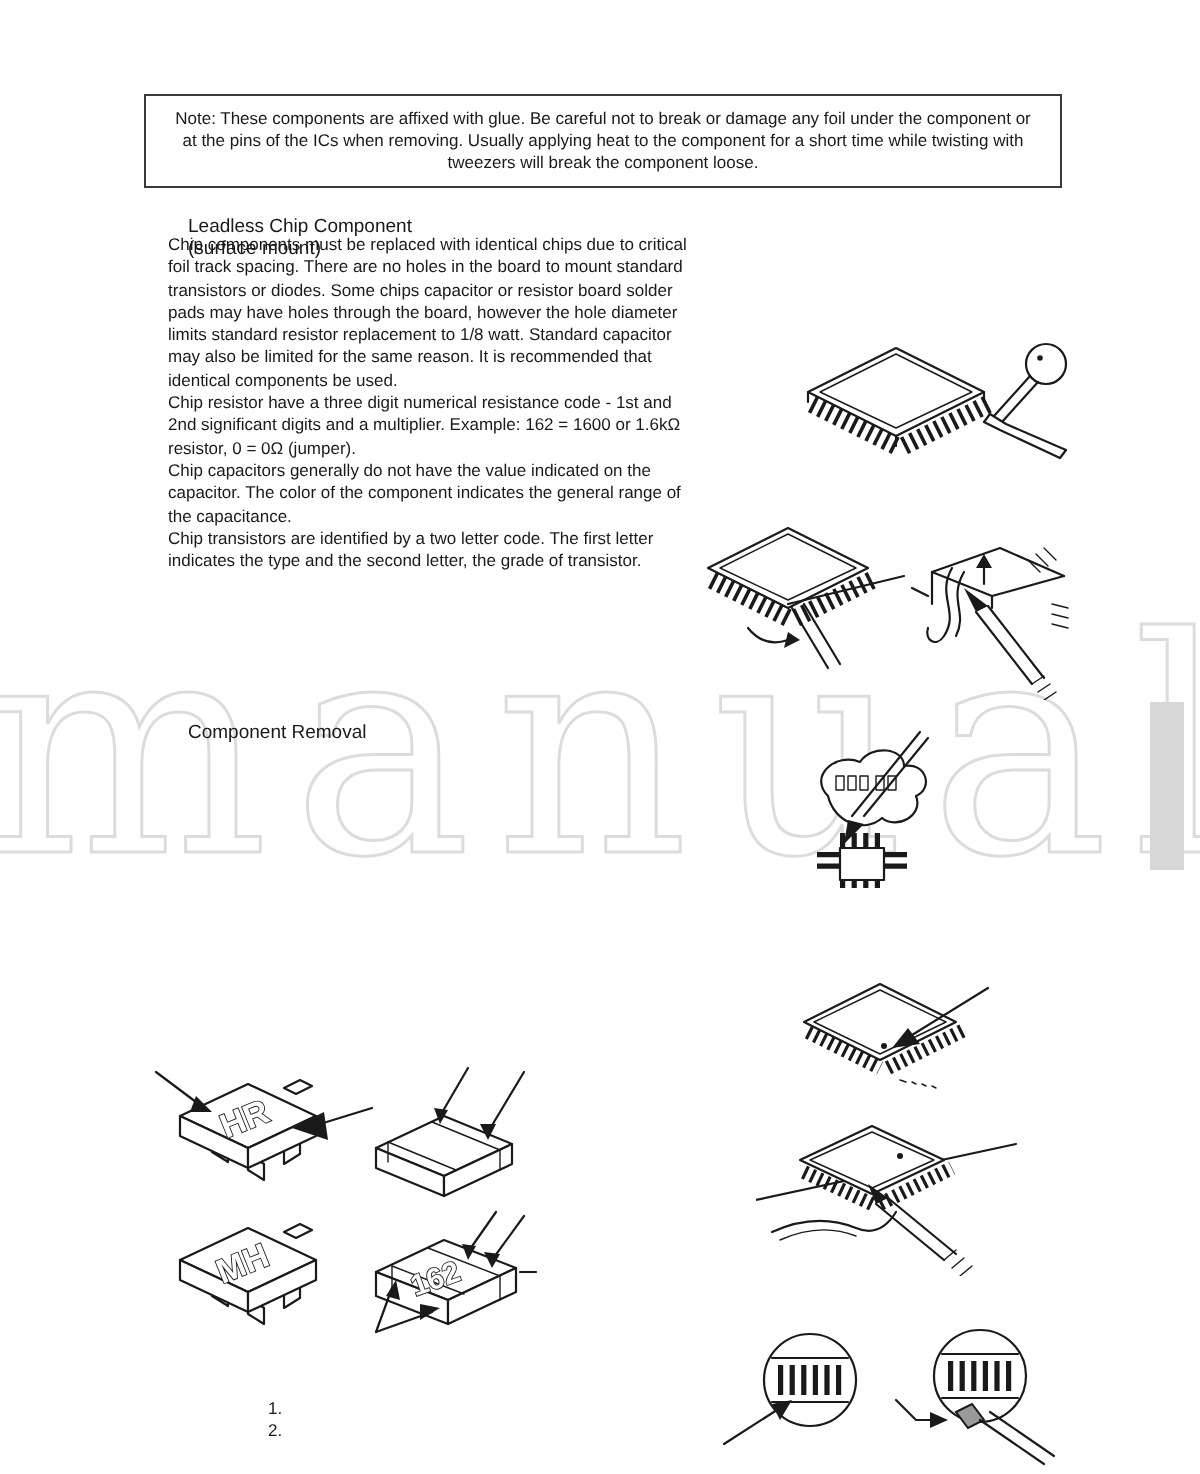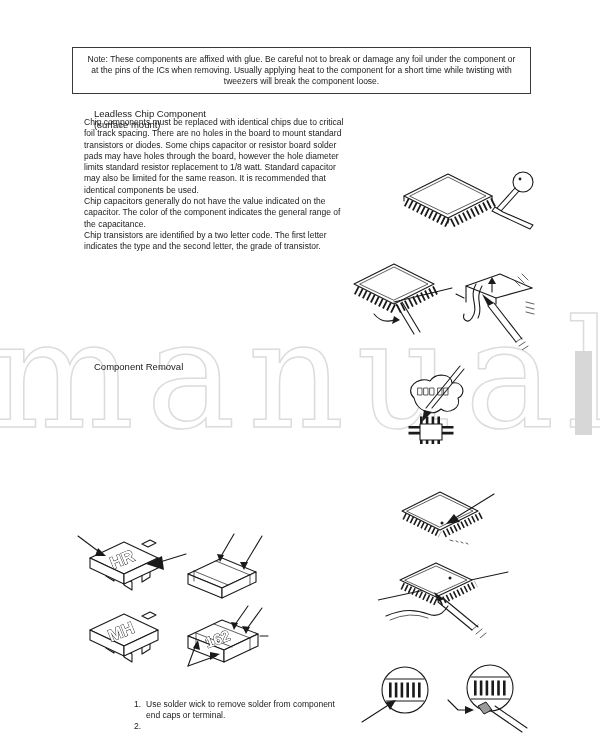--- a/index.html
+++ b/index.html
@@ -54,20 +54,21 @@
 
     <div class="note-box">
       <div class="note-text">Note: These components are affixed with glue. Be careful not to break or damage any foil under the component or at the pins of the ICs when removing. Usually applying heat to the component for a short time while twisting with tweezers will break the component loose.</div>
     </div>
 
     <div class="sec-title" style="top:94px;">Leadless Chip Component</div>
     <div class="sec-title" style="top:105px;">(surface mount)</div>
 
     <div class="body-text">
       <p>Chip components must be replaced with identical chips due to critical foil track spacing. There are no holes in the board to mount standard transistors or diodes. Some chips capacitor or resistor board solder pads may have holes through the board, however the hole diameter limits standard resistor replacement to 1/8 watt. Standard capacitor may also be limited for the same reason. It is recommended that identical components be used.</p>
+      <p>Chip resistor have a three digit numerical resistance code - 1st and 2nd significant digits and a multiplier. Example: 162 = 1600 or 1.6kΩ resistor, 0 = 0Ω (jumper).</p>
       <p>Chip capacitors generally do not have the value indicated on the capacitor. The color of the component indicates the general range of the capacitance.</p>
       <p>Chip transistors are identified by a two letter code. The first letter indicates the type and the second letter, the grade of transistor.</p>
     </div>
 
     <div class="sec-title" style="top:347px;">Component Removal</div>
 
     <svg class="abs" style="left:396px;top:166px;" width="142" height="80" viewBox="0 0 142 80">
       <g>
         <path class="pins" d="M10,36 L52,57"></path>
         <path class="pins" d="M56,57 L100,35"></path>
@@ -266,21 +267,20 @@
           <polygon points="118,44 126,40 132,48 124,52" fill="#9a9a9a" stroke="#1a1a1a" stroke-width="1"></polygon>
           <line class="lineart" x1="130" y1="48" x2="162" y2="70"></line>
           <line class="lineart" x1="135" y1="44" x2="167" y2="66"></line>
         </g>
       </g>
     </svg>
 
     <div class="steps">
       <div class="step">
         <span class="num">1.</span>
-        <span class="txt">Use solder wick to remove solder from component end caps or terminal.</span>
       </div>
       <div class="step">
         <span class="num">2.</span>
       </div>
     </div>
 
   </div>
 </div>
 
 </body></html>

